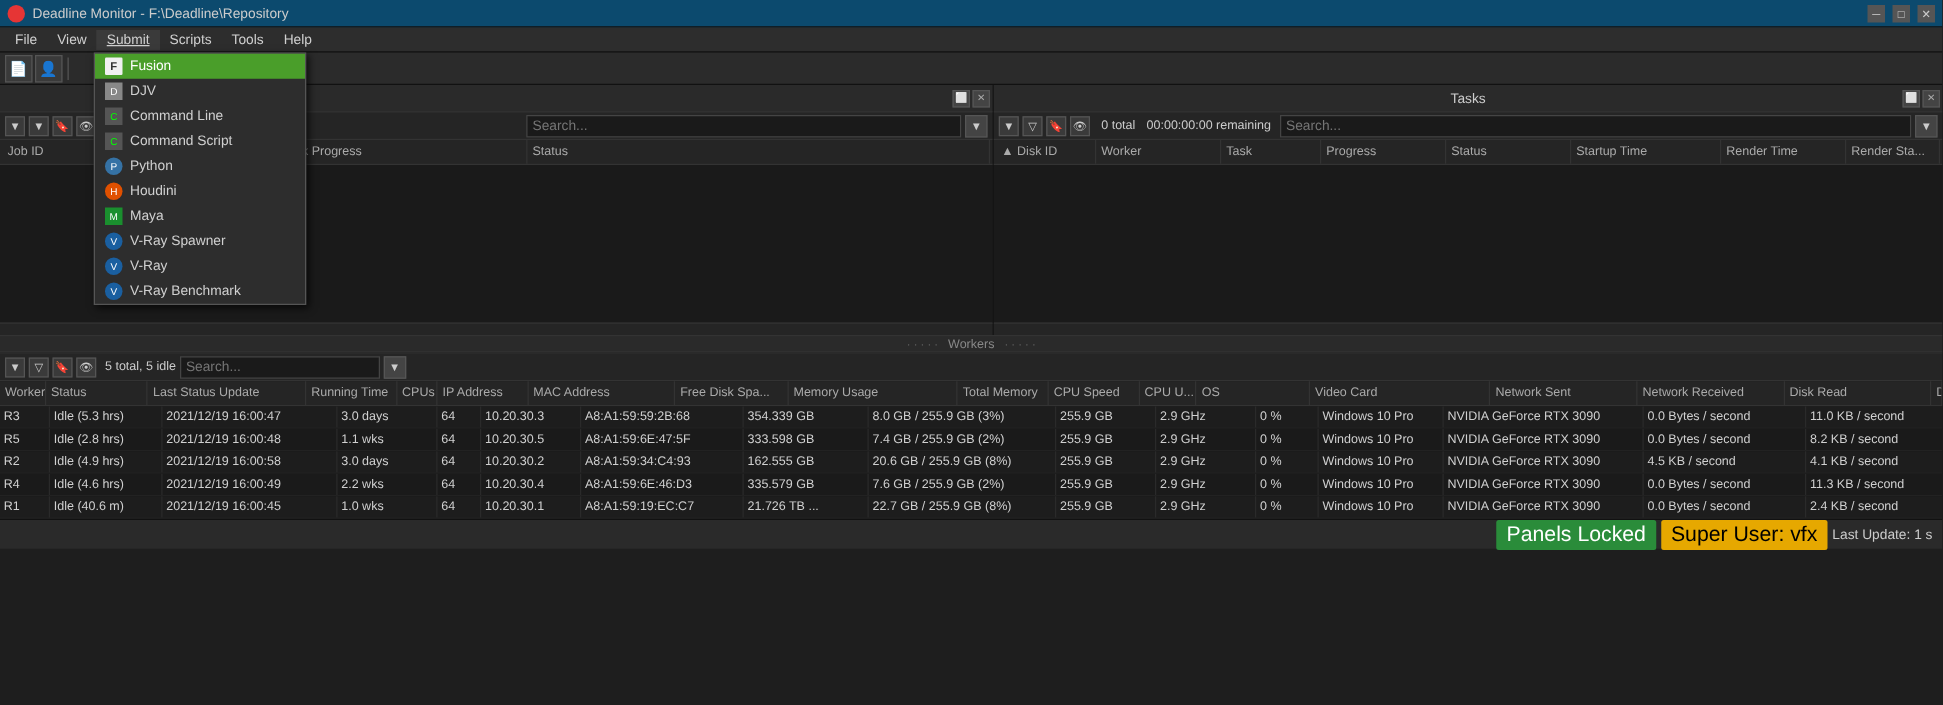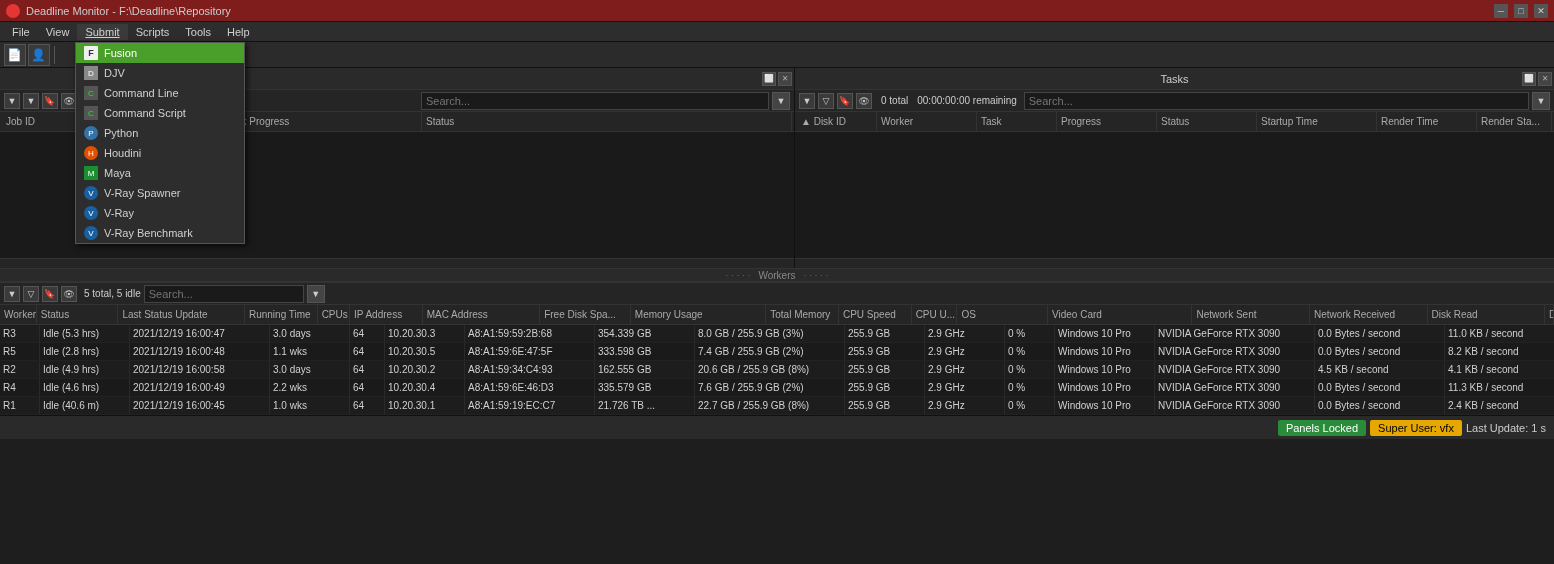--- a/index.html
+++ b/index.html
@@ -9,21 +9,21 @@
       font-family: 'Segoe UI', Tahoma, sans-serif;
       font-size: 11px;
       width: 1554px;
       height: 564px;
       overflow: hidden;
       position: relative;
     }
 
     
     .titlebar {
-      background: #7f1d1d;
+      background: #0c4a6e;
       height: 22px;
       display: flex;
       align-items: center;
       padding: 0 6px;
       border-bottom: 1px solid #111;
     }
     .titlebar-icon {
       width: 14px; height: 14px;
       background: #e63535;
       border-radius: 50%;
@@ -317,21 +317,21 @@
       height: 24px;
       display: flex;
       align-items: center;
       padding: 0 8px;
       border-top: 1px solid #111;
       justify-content: flex-end;
       gap: 4px;
     }
     .status-badge {
       padding: 2px 8px;
-      font-size: 11px;
+      font-size: 17px;
       border-radius: 2px;
       color: #fff;
     }
     .badge-panels { background: #2a8c3a; }
     .badge-superuser { background: #e6a800; color: #000; }
     .badge-lastupdate { color: #ccc; font-size: 11px; }
 
     
     .tasks-info {
       font-size: 10px;

